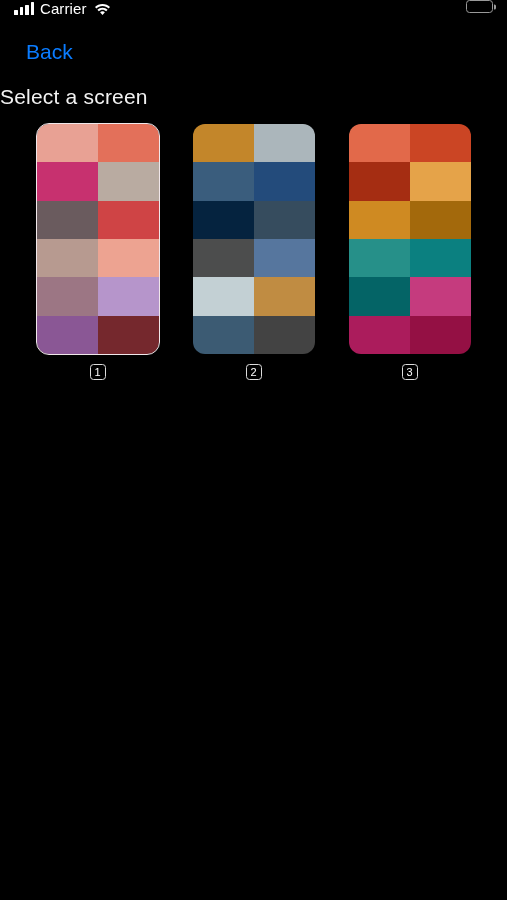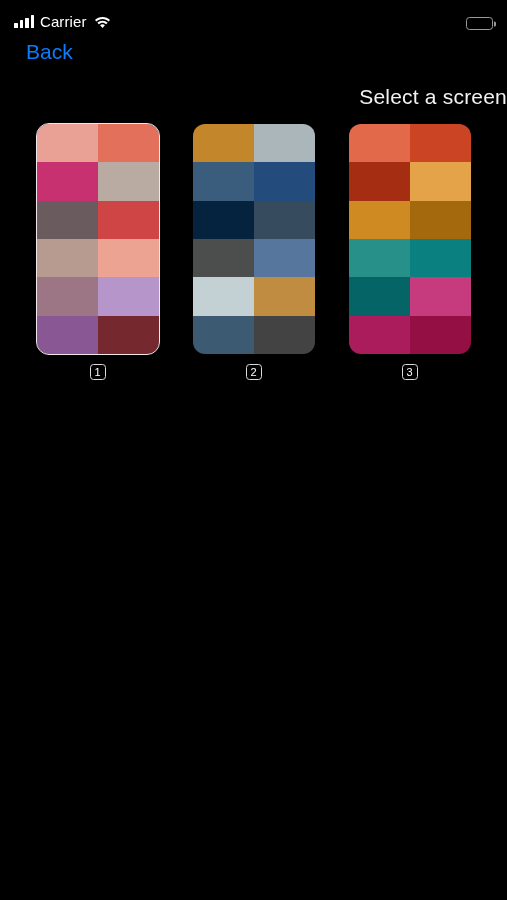--- a/index.html
+++ b/index.html
@@ -17,21 +17,21 @@
     position: relative;
   }
 
   
   .status-bar {
     position: absolute;
     top: 0; left: 0;
     width: 507px;
     height: 30px;
     display: flex;
-    align-items: flex-end;
+    align-items: flex-start;
     padding: 0 14px;
   }
   .status-left {
     display: flex;
     align-items: center;
     gap: 6px;
   }
   .signal-bars {
     display: flex;
     align-items: flex-end;
@@ -111,21 +111,21 @@
     color: #0a7cff;
     cursor: pointer;
     line-height: 1;
   }
 
   
   .page-title {
     position: absolute;
     top: 85px; left: 0;
     width: 507px;
-    text-align: right;
+    text-align: left;
     font-size: 21px;
     color: #f2f2f2;
     letter-spacing: 0.2px;
   }
 
   
   .palette-row {
     position: absolute;
     top: 124px;
     left: 0;

